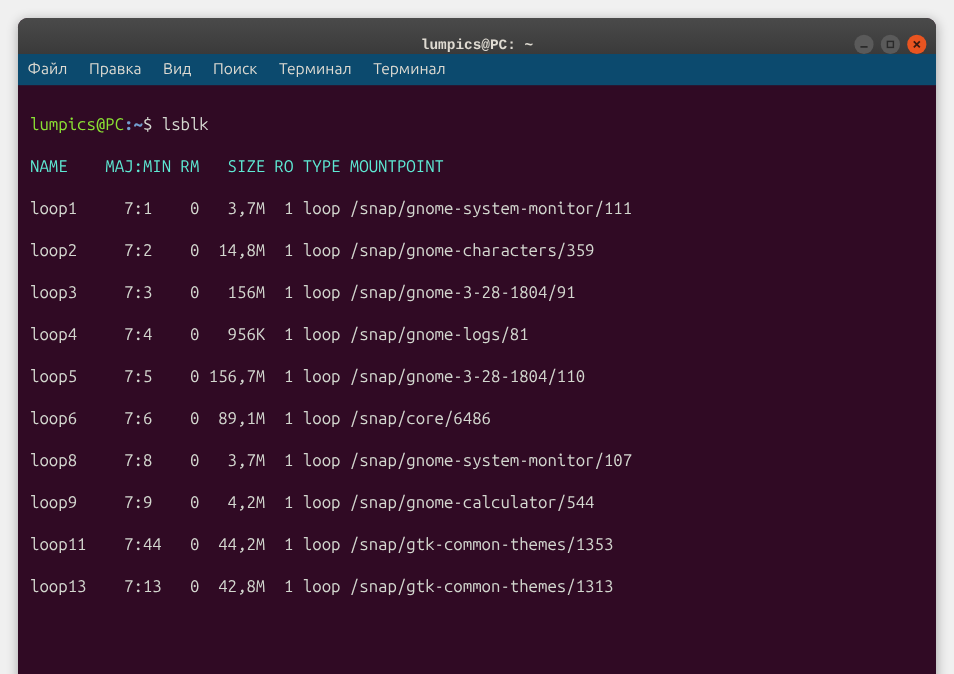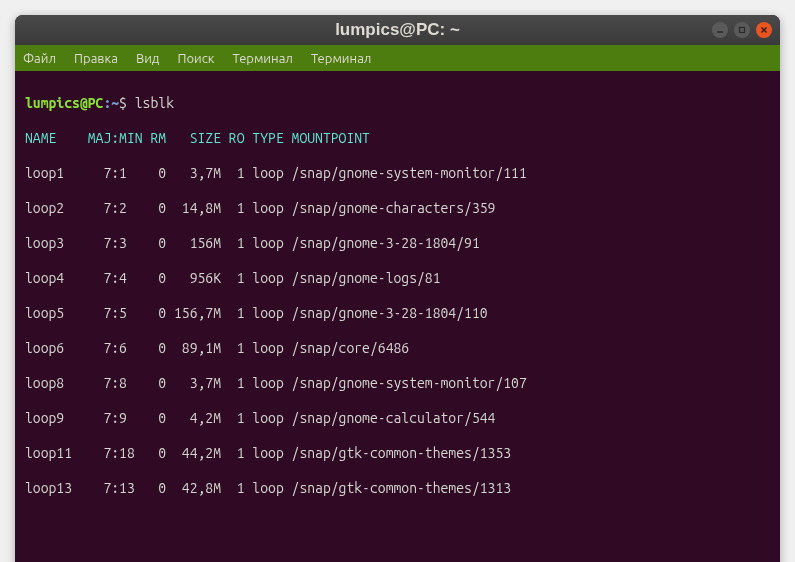--- a/index.html
+++ b/index.html
@@ -19,26 +19,26 @@
       width: 765px;
       background: #300a24;
       border-radius: 8px 8px 0 0;
       overflow: hidden;
       box-shadow: 0 2px 10px rgba(0,0,0,0.3);
     }
     .titlebar {
       background: linear-gradient(#4a4a4a, #3a3a3a);
       height: 30px;
       display: flex;
-      align-items: center;
+      align-items: flex-end;
       justify-content: center;
       position: relative;
       color: #dfdbd2;
-      font-family: Liberation Sans, sans-serif;
-      font-size: 17px;
+      font-family: Liberation Mono, monospace;
+      font-size: 12px;
       font-weight: bold;
     }
     .window-controls {
       position: absolute;
       right: 8px;
       display: flex;
       gap: 6px;
     }
     .win-btn {
       width: 16px;
@@ -48,41 +48,41 @@
       align-items: center;
       justify-content: center;
       font-size: 9px;
       color: rgba(0,0,0,0.6);
       cursor: pointer;
     }
     .win-min { background: #5a5a5a; }
     .win-max { background: #5a5a5a; }
     .win-close { background: #e95420; }
     .menubar {
-      background: #4d7c0f;
+      background: #0c4a6e;
       height: 26px;
       display: flex;
       align-items: center;
       padding: 0 8px;
       font-family: "Ubuntu", sans-serif;
       font-size: 13px;
       color: #dfdbd2;
       gap: 18px;
     }
     .menu-item {
       cursor: pointer;
     }
     .terminal {
       padding: 6px 10px;
       font-size: 14px;
       line-height: 1.25;
       color: #d3d7cf;
       white-space: pre;
     }
-    .prompt-user { color: #8ae234; font-weight: bold; }
+    .prompt-user { color: #8ae234; font-weight: normal; }
     .prompt-path { color: #729fcf; font-weight: bold; }
     .cmd { color: #d3d7cf; }
     .header-row { color: #5eead4; }
     .row { display: block; }
   </style>
 </head>
 <body>
 
 <div class="window">
   <div class="titlebar">
@@ -120,21 +120,21 @@
 <span class="row"><span class="prompt-user">lumpics@PC</span><span class="prompt-path">:</span><span class="prompt-path">~</span><span class="cmd">$</span> <span class="cmd">lsblk</span></span>
 <span class="row header-row">NAME    MAJ:MIN RM   SIZE RO TYPE MOUNTPOINT</span>
 <span class="row">loop1     7:1    0   3,7M  1 loop /snap/gnome-system-monitor/111</span>
 <span class="row">loop2     7:2    0  14,8M  1 loop /snap/gnome-characters/359</span>
 <span class="row">loop3     7:3    0   156M  1 loop /snap/gnome-3-28-1804/91</span>
 <span class="row">loop4     7:4    0   956K  1 loop /snap/gnome-logs/81</span>
 <span class="row">loop5     7:5    0 156,7M  1 loop /snap/gnome-3-28-1804/110</span>
 <span class="row">loop6     7:6    0  89,1M  1 loop /snap/core/6486</span>
 <span class="row">loop8     7:8    0   3,7M  1 loop /snap/gnome-system-monitor/107</span>
 <span class="row">loop9     7:9    0   4,2M  1 loop /snap/gnome-calculator/544</span>
-<span class="row">loop11    7:18   0  44,2M  1 loop /snap/gtk-common-themes/1353</span>
+<span class="row">loop11    7:44   0  44,2M  1 loop /snap/gtk-common-themes/1353</span>
 <span class="row">loop13    7:13   0  42,8M  1 loop /snap/gtk-common-themes/1313</span>
 
 
 
 
 
 
 
 
   </div>

